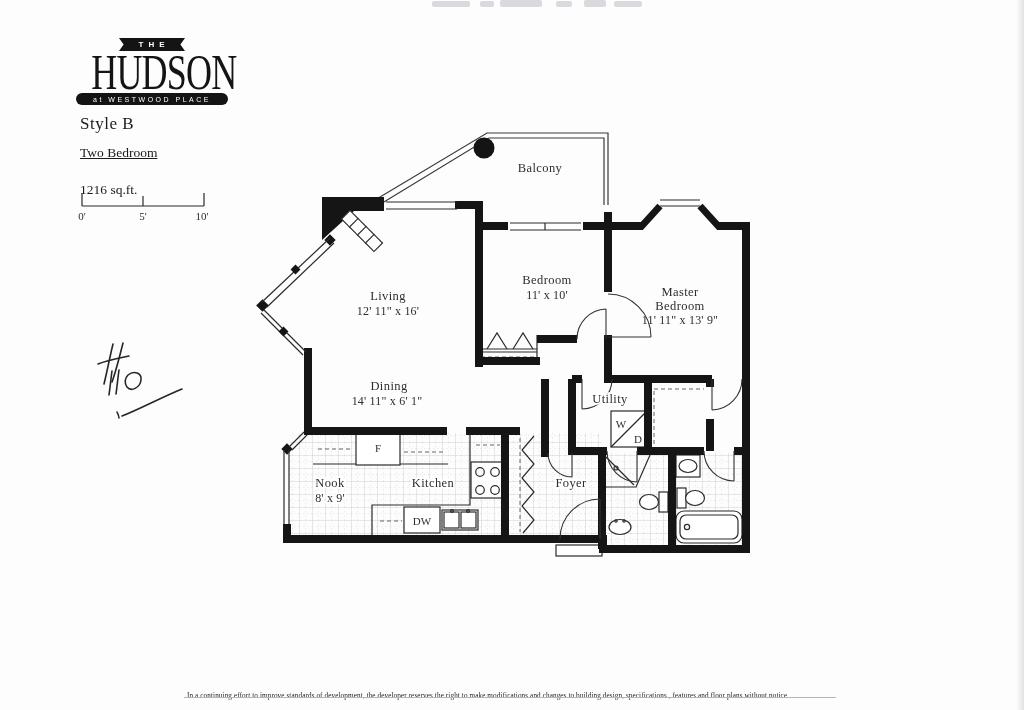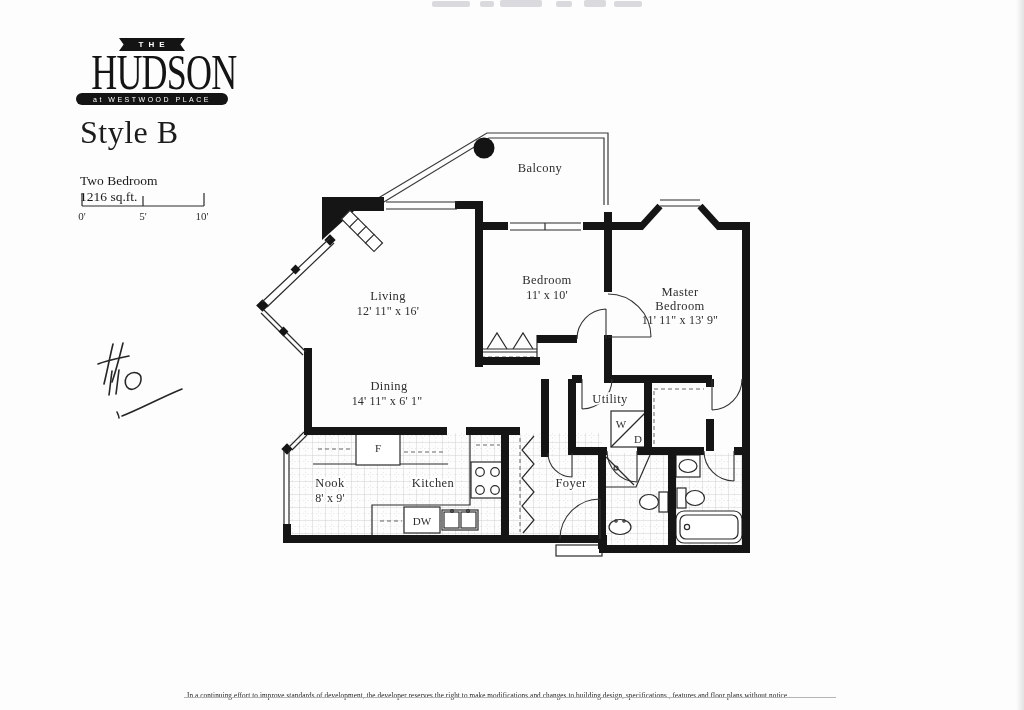--- a/index.html
+++ b/index.html
@@ -17,23 +17,23 @@
     background:#141414;color:#fff;font-size:8px;font-weight:bold;letter-spacing:5px;
     padding:2px 0 2px 4px;clip-path:polygon(0 0,100% 0,93% 50%,100% 100%,0 100%,7% 50%);
     font-family:"Liberation Sans",sans-serif;}
   .logo-name{font-size:45px;font-weight:400;letter-spacing:-1px;line-height:.98;
     color:#141414;transform:scale(.80,1.14);transform-origin:50% 20%;}
   .logo-tag{margin-top:1px;background:#141414;color:#fff;font-size:7px;letter-spacing:2.5px;
     padding:3px 0 2px 0;border-radius:8px;font-family:"Liberation Sans",sans-serif;}
 
   
   .info{position:absolute;left:80px;top:114px;}
-  .style-name{font-size:32px;letter-spacing:.5px;color:#1c1c1c;}
-  .style-type{font-size:13.5px;margin-top:22px;}
-  .style-area{font-size:13.5px;margin-top:0;}
+  .style-name{font-size:17px;letter-spacing:.5px;color:#1c1c1c;}
+  .style-type{font-size:13.5px;margin-top:11px;text-decoration:underline;}
+  .style-area{font-size:13.5px;margin-top:21px;}
 
   
   svg.plan{position:absolute;left:0;top:0;}
   svg text{font-family:"Liberation Serif",serif;fill:#2e2e2e;}
   .room-label{font-size:12.5px;text-anchor:middle;letter-spacing:.4px;}
   .dim-label{font-size:12px;text-anchor:middle;letter-spacing:.2px;}
   .tiny-label{font-size:11px;text-anchor:middle;paint-order:stroke;stroke:#fff;stroke-width:3px;}
   .halo{paint-order:stroke;stroke:#fff;stroke-width:3.5px;}
   .scale-label{font-size:11px;text-anchor:middle;}
   .wall{stroke:#151515;stroke-width:8;fill:none;stroke-linecap:butt;}

